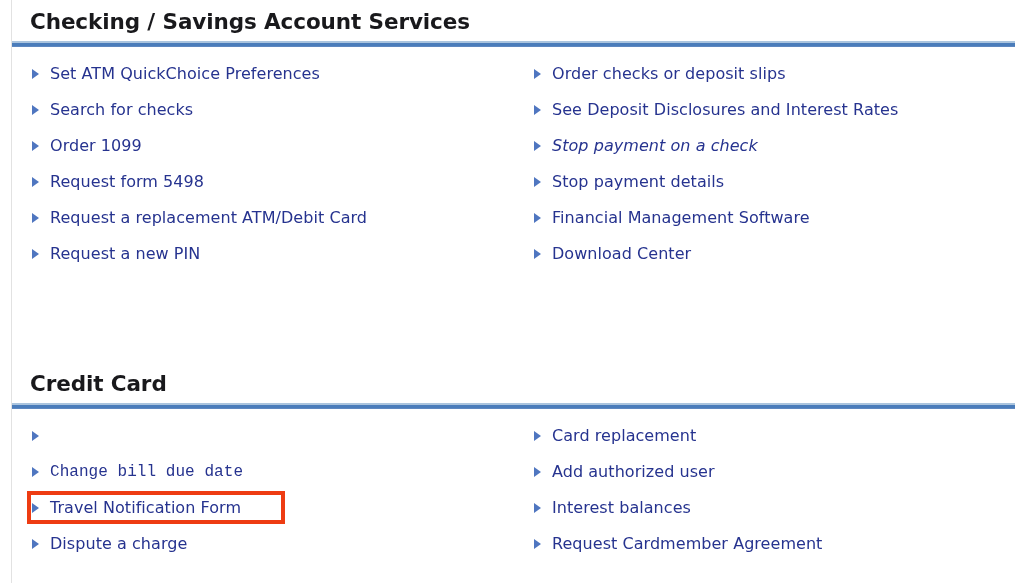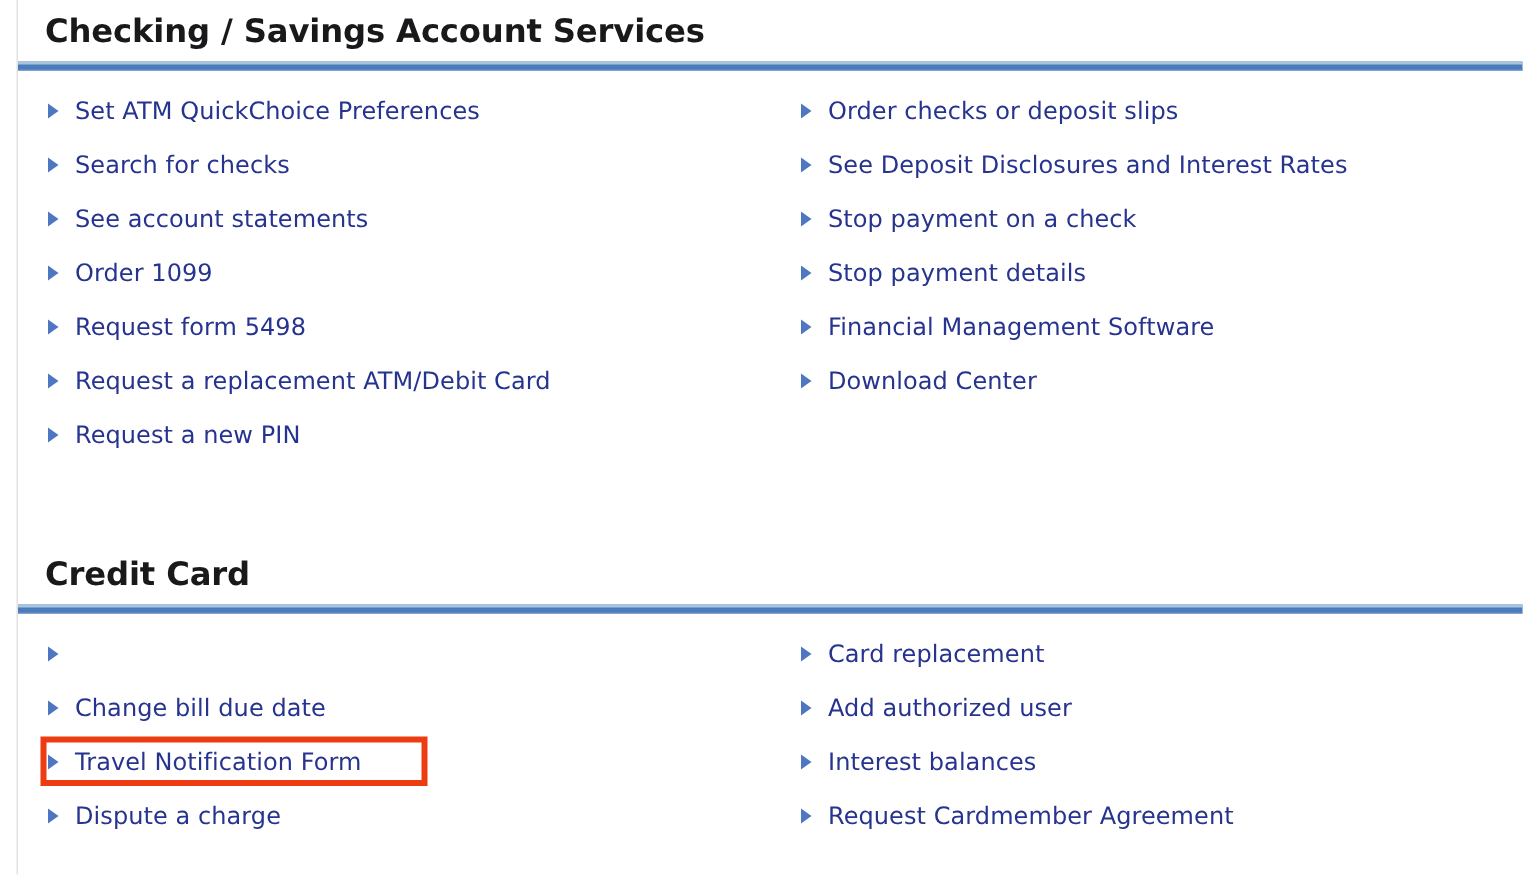--- a/index.html
+++ b/index.html
@@ -144,44 +144,41 @@
     <div class="section-rule"></div>
     <div class="link-columns">
       <div class="link-col left" id="cs-left">
           <div style="position: relative;">
             <a class="link-row" href="#" style="text-decoration: none;"><span class="bullet-icon"></span><span class="link-text">Set ATM QuickChoice Preferences</span></a>
           </div>
           <div style="position: relative;">
             <a class="link-row" href="#" style="text-decoration: none;"><span class="bullet-icon"></span><span class="link-text">Search for checks</span></a>
           </div>
           <div style="position: relative;">
-            <a class="link-row" href="#" style="text-decoration: none;"><span class="bullet-icon"></span><span class="link-text">See account statements</span></a>
-          </div>
-          <div style="position: relative;">
             <a class="link-row" href="#" style="text-decoration: none;"><span class="bullet-icon"></span><span class="link-text">Order 1099</span></a>
           </div>
           <div style="position: relative;">
             <a class="link-row" href="#" style="text-decoration: none;"><span class="bullet-icon"></span><span class="link-text">Request form 5498</span></a>
           </div>
           <div style="position: relative;">
             <a class="link-row" href="#" style="text-decoration: none;"><span class="bullet-icon"></span><span class="link-text">Request a replacement ATM/Debit Card</span></a>
           </div>
           <div style="position: relative;">
             <a class="link-row" href="#" style="text-decoration: none;"><span class="bullet-icon"></span><span class="link-text">Request a new PIN</span></a>
           </div>
         </div>
       <div class="link-col right" id="cs-right">
           <div style="position: relative;">
             <a class="link-row" href="#" style="text-decoration: none;"><span class="bullet-icon"></span><span class="link-text">Order checks or deposit slips</span></a>
           </div>
           <div style="position: relative;">
             <a class="link-row" href="#" style="text-decoration: none;"><span class="bullet-icon"></span><span class="link-text">See Deposit Disclosures and Interest Rates</span></a>
           </div>
           <div style="position: relative;">
-            <a class="link-row" href="#" style="text-decoration: none;"><span class="bullet-icon"></span><span class="link-text">Stop payment on a check</span></a>
+            <a class="link-row" href="#" style="text-decoration: none; font-style: italic;"><span class="bullet-icon"></span><span class="link-text">Stop payment on a check</span></a>
           </div>
           <div style="position: relative;">
             <a class="link-row" href="#" style="text-decoration: none;"><span class="bullet-icon"></span><span class="link-text">Stop payment details</span></a>
           </div>
           <div style="position: relative;">
             <a class="link-row" href="#" style="text-decoration: none;"><span class="bullet-icon"></span><span class="link-text">Financial Management Software</span></a>
           </div>
           <div style="position: relative;">
             <a class="link-row" href="#" style="text-decoration: none;"><span class="bullet-icon"></span><span class="link-text">Download Center</span></a>
           </div>
@@ -191,21 +188,21 @@
 
   <div class="section" id="section-credit-card" style="top: 370px;">
     <h2 class="section-title">Credit Card</h2>
     <div class="section-rule"></div>
     <div class="link-columns">
       <div class="link-col left" id="cc-left">
           <div style="position: relative;">
             <a class="link-row" href="#" style="text-decoration: none;"><span class="bullet-icon"></span></a>
           </div>
           <div style="position: relative;">
-            <a class="link-row" href="#" style="text-decoration: none;"><span class="bullet-icon"></span><span class="link-text">Change bill due date</span></a>
+            <a class="link-row" href="#" style="text-decoration: none; font-family: Liberation Mono, monospace;"><span class="bullet-icon"></span><span class="link-text">Change bill due date</span></a>
           </div>
           <div style="position: relative;"><a class="link-row highlighted" href="#" style="text-decoration: none;"><span class="bullet-icon"></span><span class="link-text">Travel Notification Form</span><span class="highlight-frame"></span></a></div>
           <div style="position: relative;">
             <a class="link-row" href="#" style="text-decoration: none;"><span class="bullet-icon"></span><span class="link-text">Dispute a charge</span></a>
           </div>
         </div>
       <div class="link-col right" id="cc-right">
           <div style="position: relative;">
             <a class="link-row" href="#" style="text-decoration: none;"><span class="bullet-icon"></span><span class="link-text">Card replacement</span></a>
           </div>

